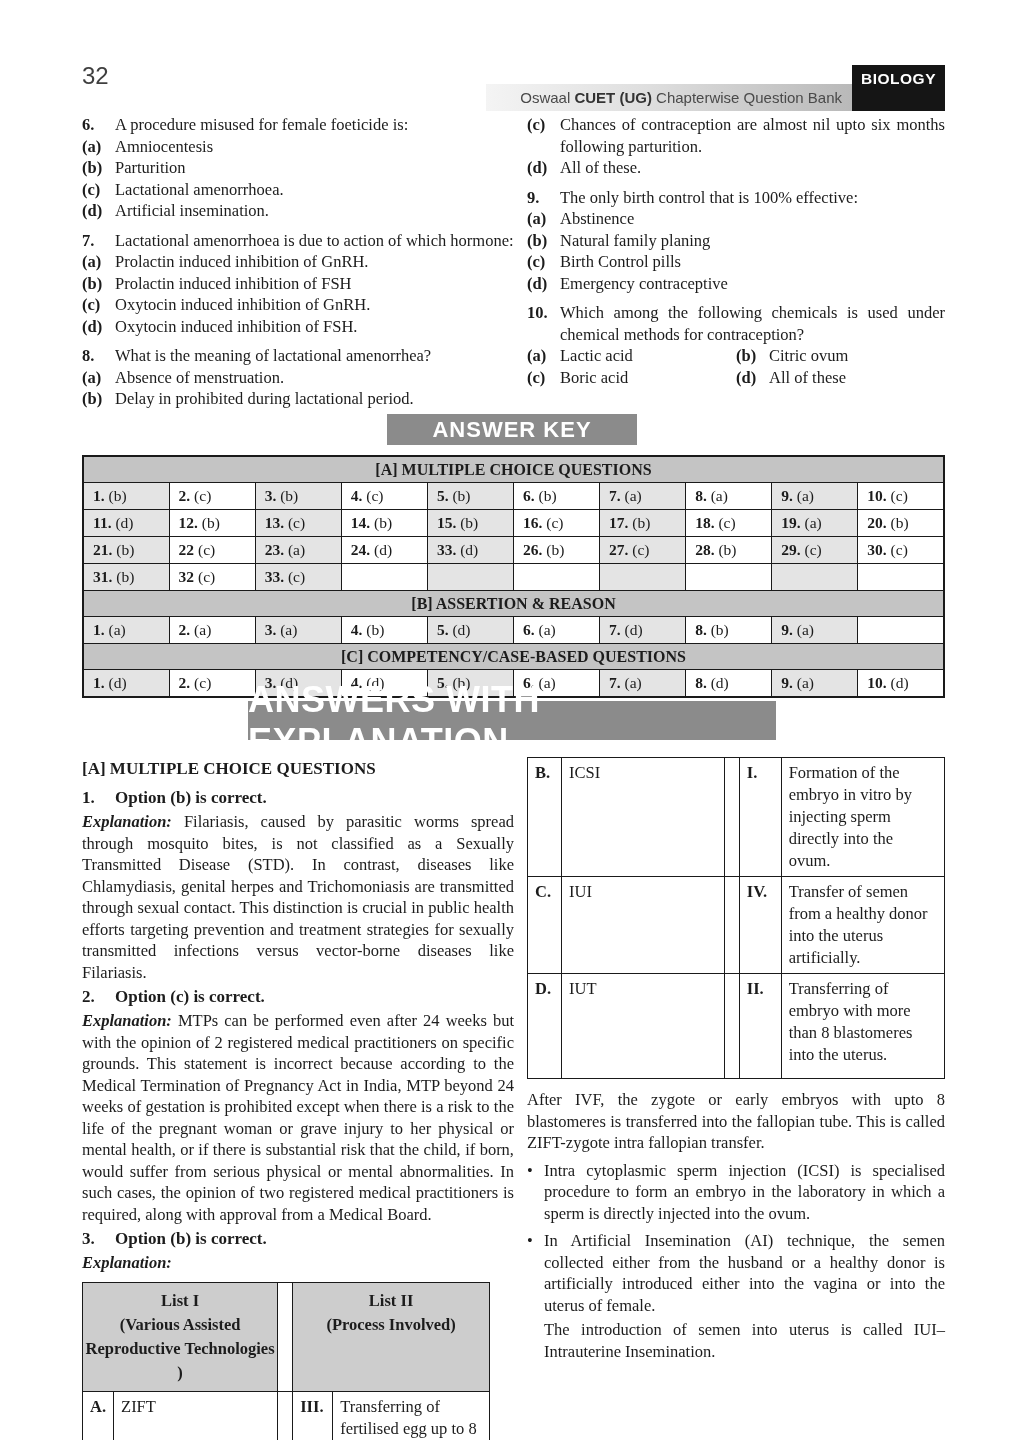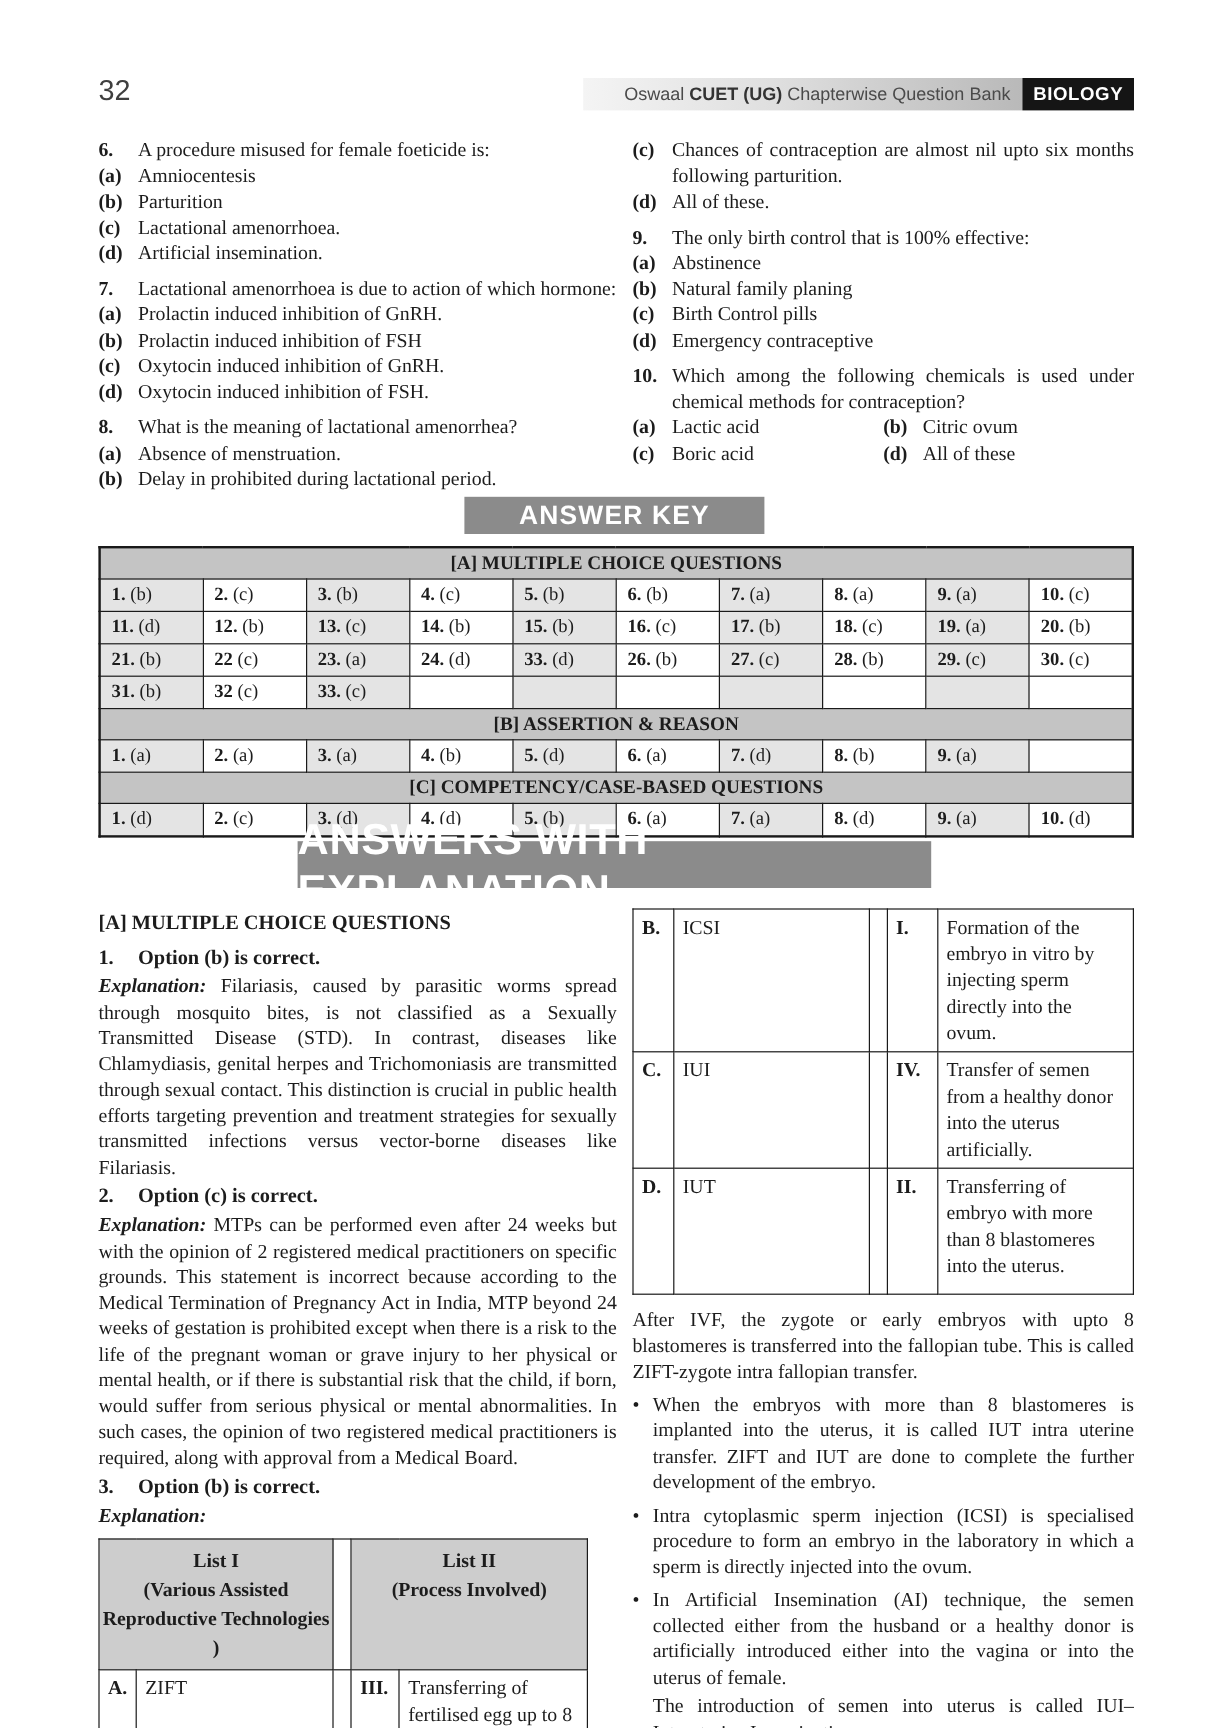--- a/index.html
+++ b/index.html
@@ -5,21 +5,21 @@
   html,body{margin:0;padding:0;background:#ffffff;}
   .page{position:relative;width:1024px;height:1440px;background:#fff;overflow:hidden;
         font-family:"Liberation Serif",serif;color:#1c1c1c;}
 
   
   .page-num{position:absolute;left:82px;top:62px;font-family:"Liberation Sans",sans-serif;
             font-size:24px;color:#3f3f3f;}
   .hdr-bar{position:absolute;right:79px;top:65px;display:flex;align-items:stretch;
            font-family:"Liberation Sans",sans-serif;}
   .hdr-bar-text{background:linear-gradient(90deg,#f4f4f4 0%,#dedede 45%,#b9b9b9 100%);
-                color:#4a4a4a;font-size:15px;line-height:27px;padding:0 10px 0 34px;white-space:nowrap;}
+                color:#4a4a4a;font-size:15px;line-height:27px;padding:0 10px 0 34px;white-space:nowrap;margin-top:19px;}
   .hdr-bar-text b{color:#333;}
   .hdr-subject{background:#151515;color:#fff;font-weight:bold;font-size:15.5px;line-height:27px;
                padding:0 9px;letter-spacing:.5px;}
 
   
   .questions{position:absolute;top:114px;left:82px;width:863px;display:flex;gap:13px;}
   .col-l{width:432px;} .col-r{width:418px;}
   .q{margin-bottom:8px;}
   .row{display:flex;font-size:16.5px;line-height:21.5px;}
   .lbl{width:33px;flex:none;font-weight:bold;}
@@ -386,24 +386,20 @@
             <td class="id-cell">II.</td>
             <td>Transferring of embryo with more than 8 blastomeres into the uterus.</td>
           </tr>
         </tbody>
       </table>
 
       <div class="ex-para intro">After IVF, the zygote or early embryos with upto 8 blastomeres is transferred into the fallopian tube. This is called ZIFT-zygote intra fallopian transfer.</div>
 
       <div class="bullet">
         <span class="bullet-dot"></span>
-        <div class="bullet-body">When the embryos with more than 8 blastomeres is implanted into the uterus, it is called IUT intra uterine transfer. ZIFT and IUT are done to complete the further development of the embryo.</div>
-      </div>
-      <div class="bullet">
-        <span class="bullet-dot"></span>
         <div class="bullet-body">Intra cytoplasmic sperm injection (ICSI) is specialised procedure to form an embryo in the laboratory in which a sperm is directly injected into the ovum.</div>
       </div>
       <div class="bullet">
         <span class="bullet-dot"></span>
         <div class="bullet-body">In Artificial Insemination (AI) technique, the semen collected either from the husband or a healthy donor is artificially introduced either into the vagina or into the uterus of female.</div>
       </div>
 
       <div class="final-para">The introduction of semen into uterus is called IUI– Intrauterine Insemination.</div>
     </div>
 

